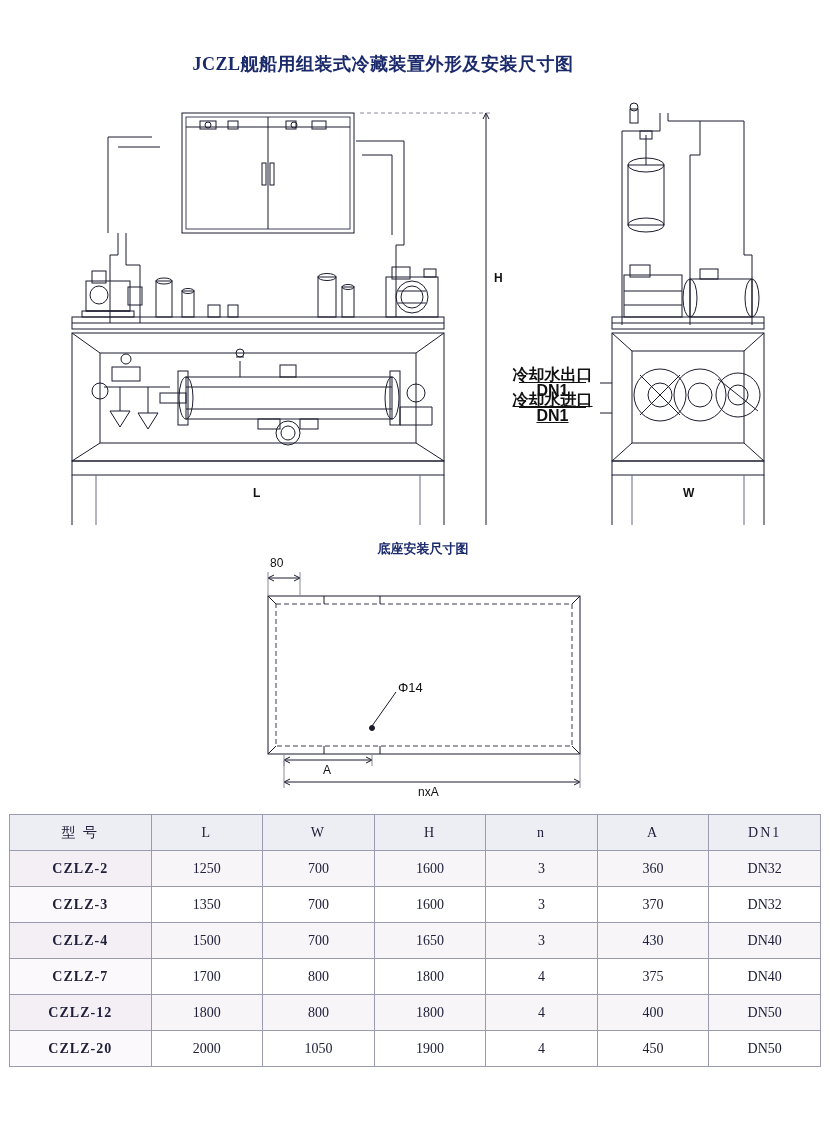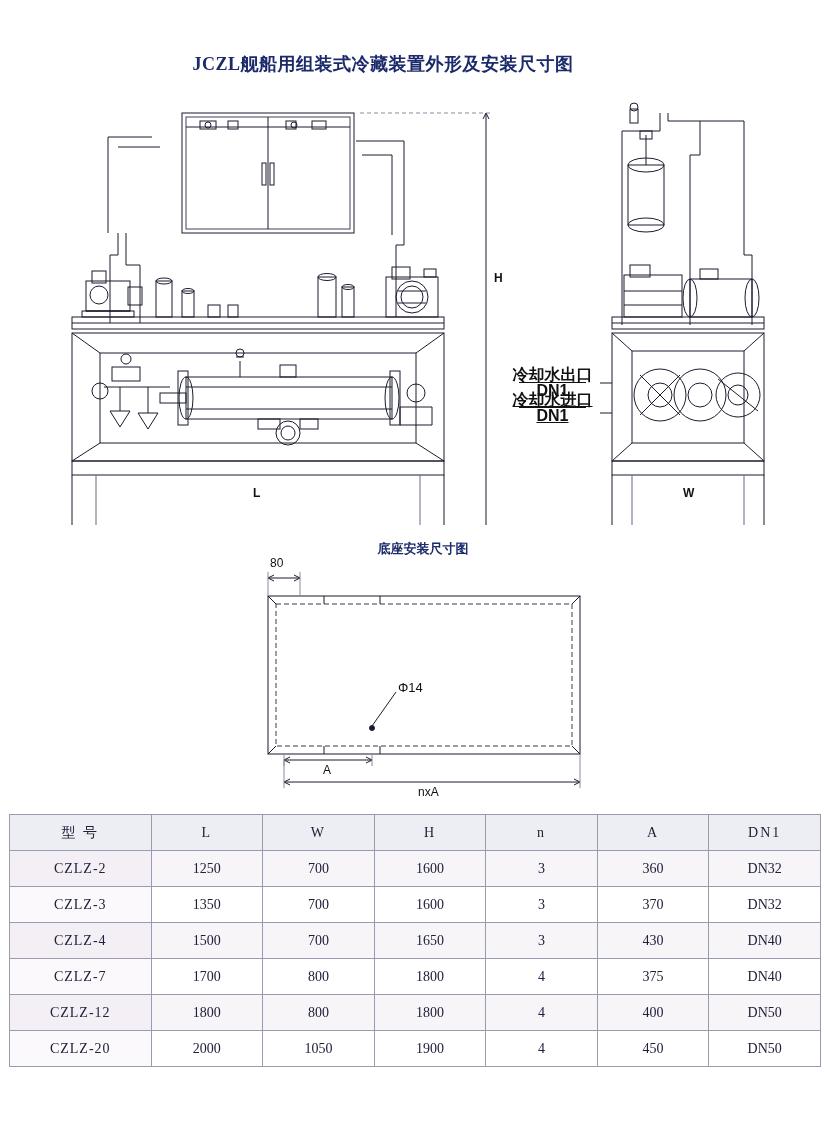--- a/index.html
+++ b/index.html
@@ -70,21 +70,21 @@
     font-family:"Liberation Serif", serif;
     font-size:14px;
   }
   table.spec thead th {
     background:#eceef3;
     font-weight:normal;
     letter-spacing:2px;
   }
   table.spec tbody tr:nth-child(odd) { background:#f7f5f8; }
   table.spec tbody tr:nth-child(even) { background:#ffffff; }
-  table.spec td.model { background:#f3eff5; letter-spacing:1px; }
+  table.spec td.model { background:#f3eff5; letter-spacing:1px;font-weight:bold; }
   table.spec tbody tr:nth-child(even) td.model { background:#fbf9fb; }
 
   .col-model { width:142px; }
   .col-v { width:112px; }
 </style>
 </head>
 <body>
 
 <div class="page">
 

